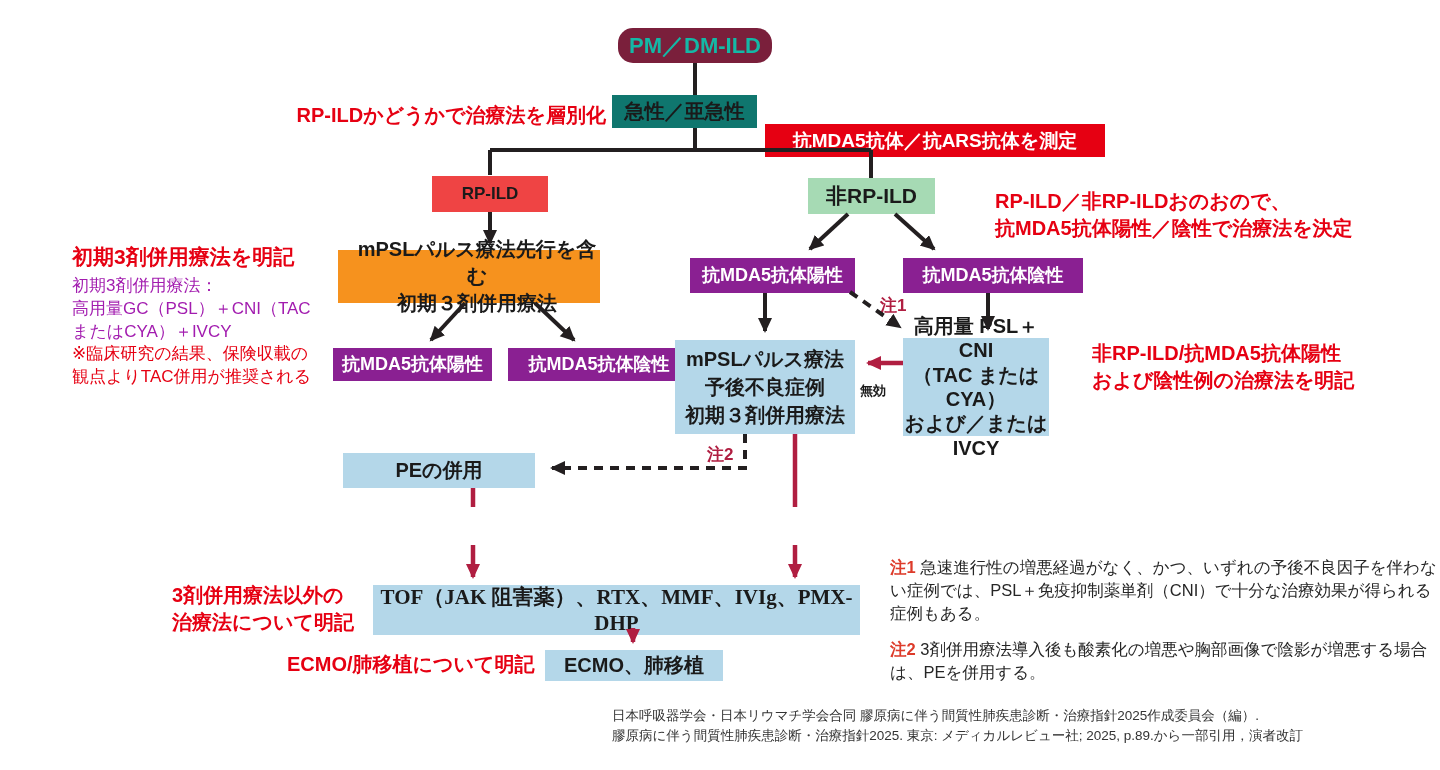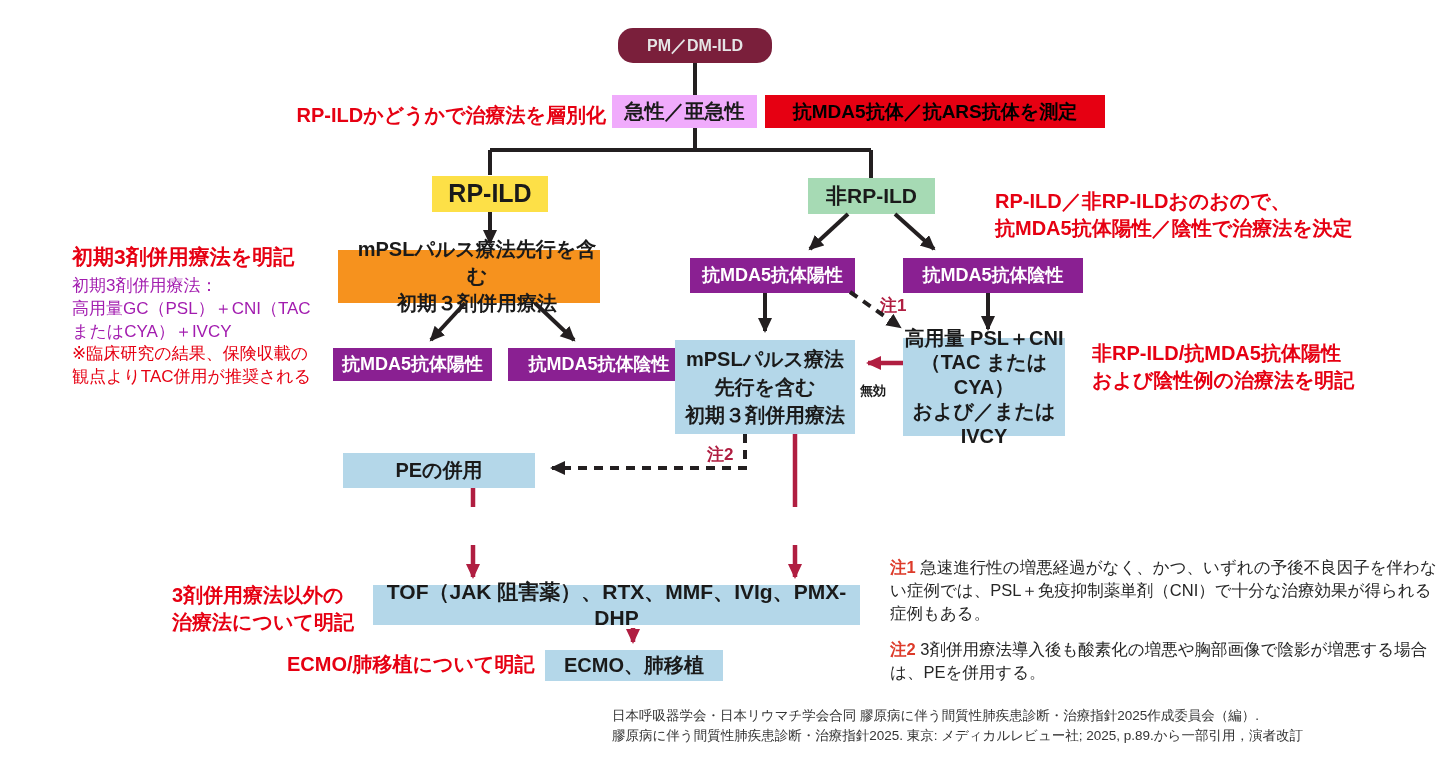--- a/index.html
+++ b/index.html
@@ -5,24 +5,24 @@
   html,body{margin:0;padding:0;background:#fff;}
   .canvas{
     position:relative;width:1440px;height:770px;background:#ffffff;overflow:hidden;
     font-family:"Liberation Sans","DejaVu Sans",sans-serif;color:#231f20;
   }
   .abs{position:absolute;box-sizing:border-box;}
   .node{
     display:flex;flex-direction:column;align-items:center;justify-content:center;
     text-align:center;font-weight:bold;line-height:1.25;z-index:2;
   }
-  .node-root{background:#7a1f3b;color:#e5e5e5;border-radius:15px;font-size:16px;}
-  .node-pink{background:#f0abfc;color:#1a1a1a;font-size:20px;text-align:center;}
-  .node-redbox{background:#e60012;color:#000000;font-size:19px;}
-  .node-salmon{background:#fde047;color:#1a1a1a;font-size:25px;}
+  .node-root{background:#7a1f3b;color:#14b8a6;border-radius:15px;font-size:22px;}
+  .node-pink{background:#0f766e;color:#1a1a1a;font-size:20px;text-align:center;}
+  .node-redbox{background:#e60012;color:#ffffff;font-size:19px;margin-top:29px;}
+  .node-salmon{background:#ef4444;color:#1a1a1a;font-size:17px;}
   .node-green{background:#a6dab4;color:#1a1a1a;font-size:21px;}
   .node-orange{background:#f6921e;color:#1a1a1a;font-size:20px;line-height:1.35;padding-left:16px;}
   .node-purple{background:#8a2092;color:#fff;font-size:18px;}
   .node-blue{background:#b4d7e9;color:#1a1a1a;font-size:20px;}
   .node-white{background:#ffffff;border:2.5px solid #231f20;color:#1a1a1a;font-size:20px;z-index:3;}
   .ann-red{color:#e60012;font-weight:bold;font-size:20px;line-height:1.35;z-index:2;}
   .ann-black{color:#a21caf;font-size:17px;line-height:1.33;}
   .edge-label-black{color:#1a1a1a;font-weight:bold;font-size:13px;z-index:4;}
   .edge-label-crimson{color:#b01e41;font-weight:bold;font-size:17px;z-index:4;}
   .note{font-size:16.5px;line-height:1.38;color:#262626;z-index:2;}
@@ -103,24 +103,24 @@
   <div class="abs node node-purple" style="left:333px;top:348px;width:159px;height:33px;">抗MDA5抗体陽性</div>
   <div class="abs node node-purple" style="left:508px;top:348px;width:182px;height:33px;">抗MDA5抗体陰性</div>
 
   <div class="abs node node-purple" style="left:690px;top:258px;width:165px;height:35px;">抗MDA5抗体陽性</div>
   <div class="abs node node-purple" style="left:903px;top:258px;width:180px;height:35px;">抗MDA5抗体陰性</div>
 
   <div class="abs edge-label-crimson" style="left:880px;top:294px;">注1</div>
 
   <div class="abs node node-blue" style="left:675px;top:340px;width:180px;height:94px;line-height:1.4;">
     <div>mPSLパルス療法</div>
-    <div>先行を含む</div>
+    <div>予後不良症例</div>
     <div>初期３剤併用療法</div>
   </div>
-  <div class="abs node node-blue" style="left:903px;top:338px;width:162px;height:98px;line-height:1.22;">
+  <div class="abs node node-blue" style="left:903px;top:338px;width:146px;height:98px;line-height:1.22;">
     <div>高用量 PSL＋CNI</div>
     <div>（TAC またはCYA）</div>
     <div>および／または</div>
     <div>IVCY</div>
   </div>
 
   <div class="abs edge-label-black" style="left:860px;top:382px;">無効</div>
 
   <div class="abs ann-red" style="left:1092px;top:340px;width:345px;">
     <div>非RP-ILD/抗MDA5抗体陽性</div>
@@ -130,21 +130,21 @@
   <div class="abs node node-blue" style="left:343px;top:453px;width:192px;height:35px;">PEの併用</div>
 
   <div class="abs edge-label-crimson" style="left:707px;top:443px;">注2</div>
 
 
   <div class="abs ann-red" style="left:172px;top:582px;width:185px;">
     <div>3剤併用療法以外の</div>
     <div>治療法について明記</div>
   </div>
 
-  <div class="abs node node-blue" style="left:373px;top:585px;width:487px;height:40px;font-size:21px;">TOF（JAK 阻害薬）、RTX、MMF、IVIg、PMX-DHP</div>
+  <div class="abs node node-blue" style="left:373px;top:585px;width:487px;height:50px;font-size:21px;font-family:Liberation Serif, serif;">TOF（JAK 阻害薬）、RTX、MMF、IVIg、PMX-DHP</div>
 
   <div class="abs ann-red" style="left:287px;top:651px;width:250px;">ECMO/肺移植について明記</div>
   <div class="abs node node-blue" style="left:545px;top:650px;width:178px;height:31px;">ECMO、肺移植</div>
 
   <div class="abs note" style="left:890px;top:556px;width:555px;">
     <span class="note-label">注1</span><span> 急速進行性の増悪経過がなく、かつ、いずれの予後不良因子を伴わない症例では、PSL＋免疫抑制薬単剤（CNI）で十分な治療効果が得られる症例もある。</span>
   </div>
   <div class="abs note" style="left:890px;top:638px;width:555px;">
     <span class="note-label">注2</span><span> 3剤併用療法導入後も酸素化の増悪や胸部画像で陰影が増悪する場合は、PEを併用する。</span>
   </div>

